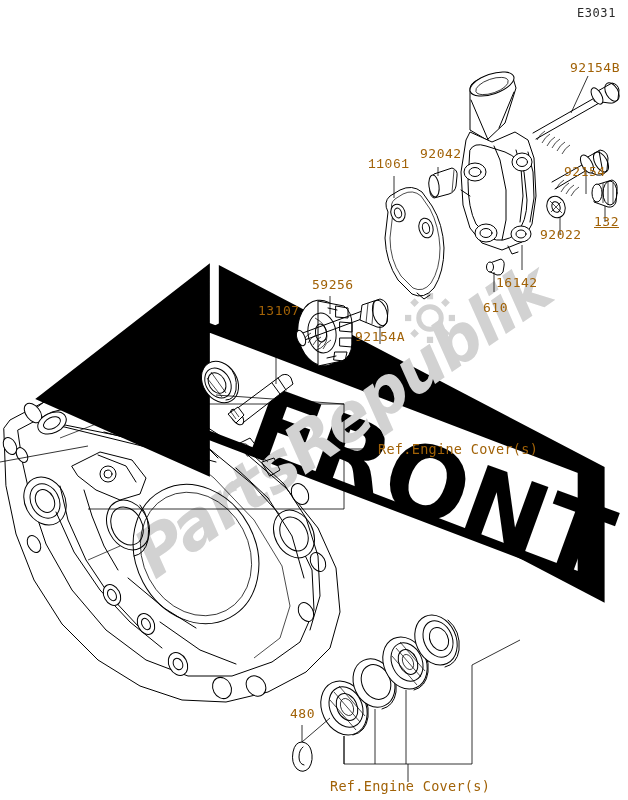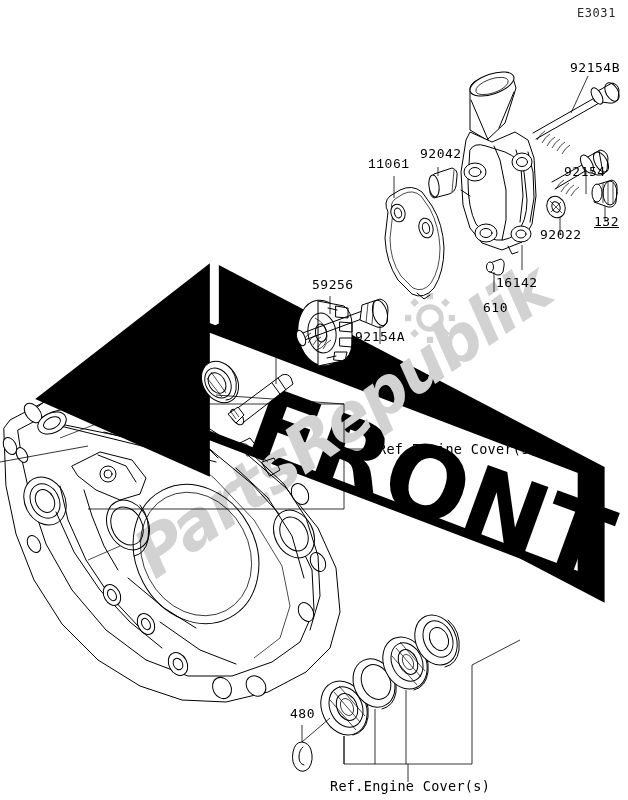--- a/index.html
+++ b/index.html
@@ -1,20 +1,20 @@
 <!DOCTYPE html>
 <html><head>
 <meta charset="utf-8">
 <style>
   html,body{margin:0;padding:0;background:#ffffff;}
   body{width:628px;height:800px;position:relative;overflow:hidden;
        font-family:"DejaVu Sans Mono","Liberation Mono",monospace;}
   #sheet{position:absolute;inset:0;width:628px;height:800px;}
   svg{position:absolute;top:0;left:0;width:628px;height:800px;overflow:visible;}
-  .lbl{position:absolute;color:#000000;font-family:"DejaVu Sans Mono","Liberation Mono",monospace;
+  .lbl{position:absolute;color:#a16207;font-family:"DejaVu Sans Mono","Liberation Mono",monospace;
        font-size:13px;letter-spacing:0.5px;white-space:nowrap;}
   .refl{font-size:13.5px;letter-spacing:0.3px;}
   .code{position:absolute;font-size:12px;color:#2a2a2a;letter-spacing:0.6px;margin-left:36px;}
   .wm{position:absolute;color:#d2d2d2;font-family:"DejaVu Sans","Liberation Sans",sans-serif;
       font-weight:bold;font-style:italic;font-size:66px;letter-spacing:-2px;
       transform:rotate(-35deg);transform-origin:left top;user-select:none;}
   .front{position:absolute;left:8px;top:16px;width:70px;height:48px;}
 </style>
 </head>
 <body>

